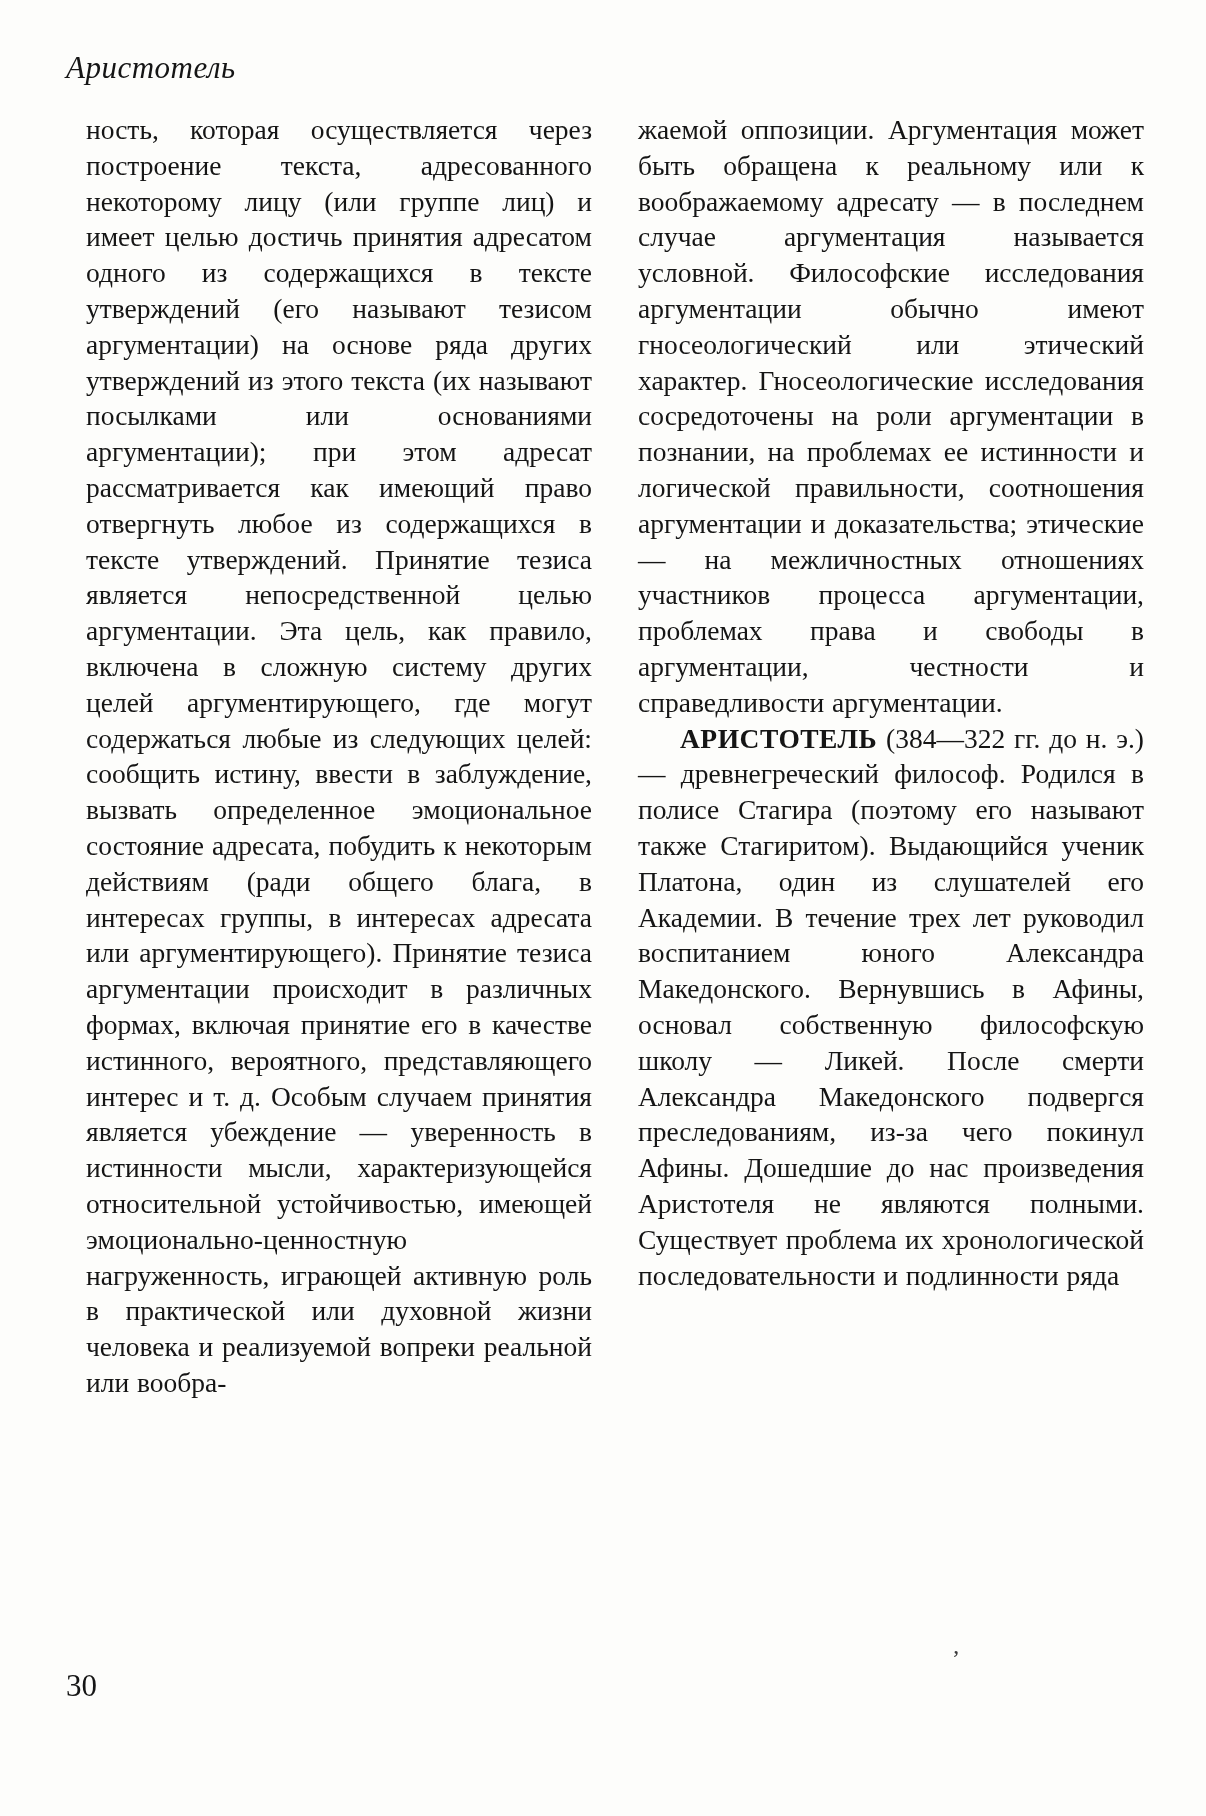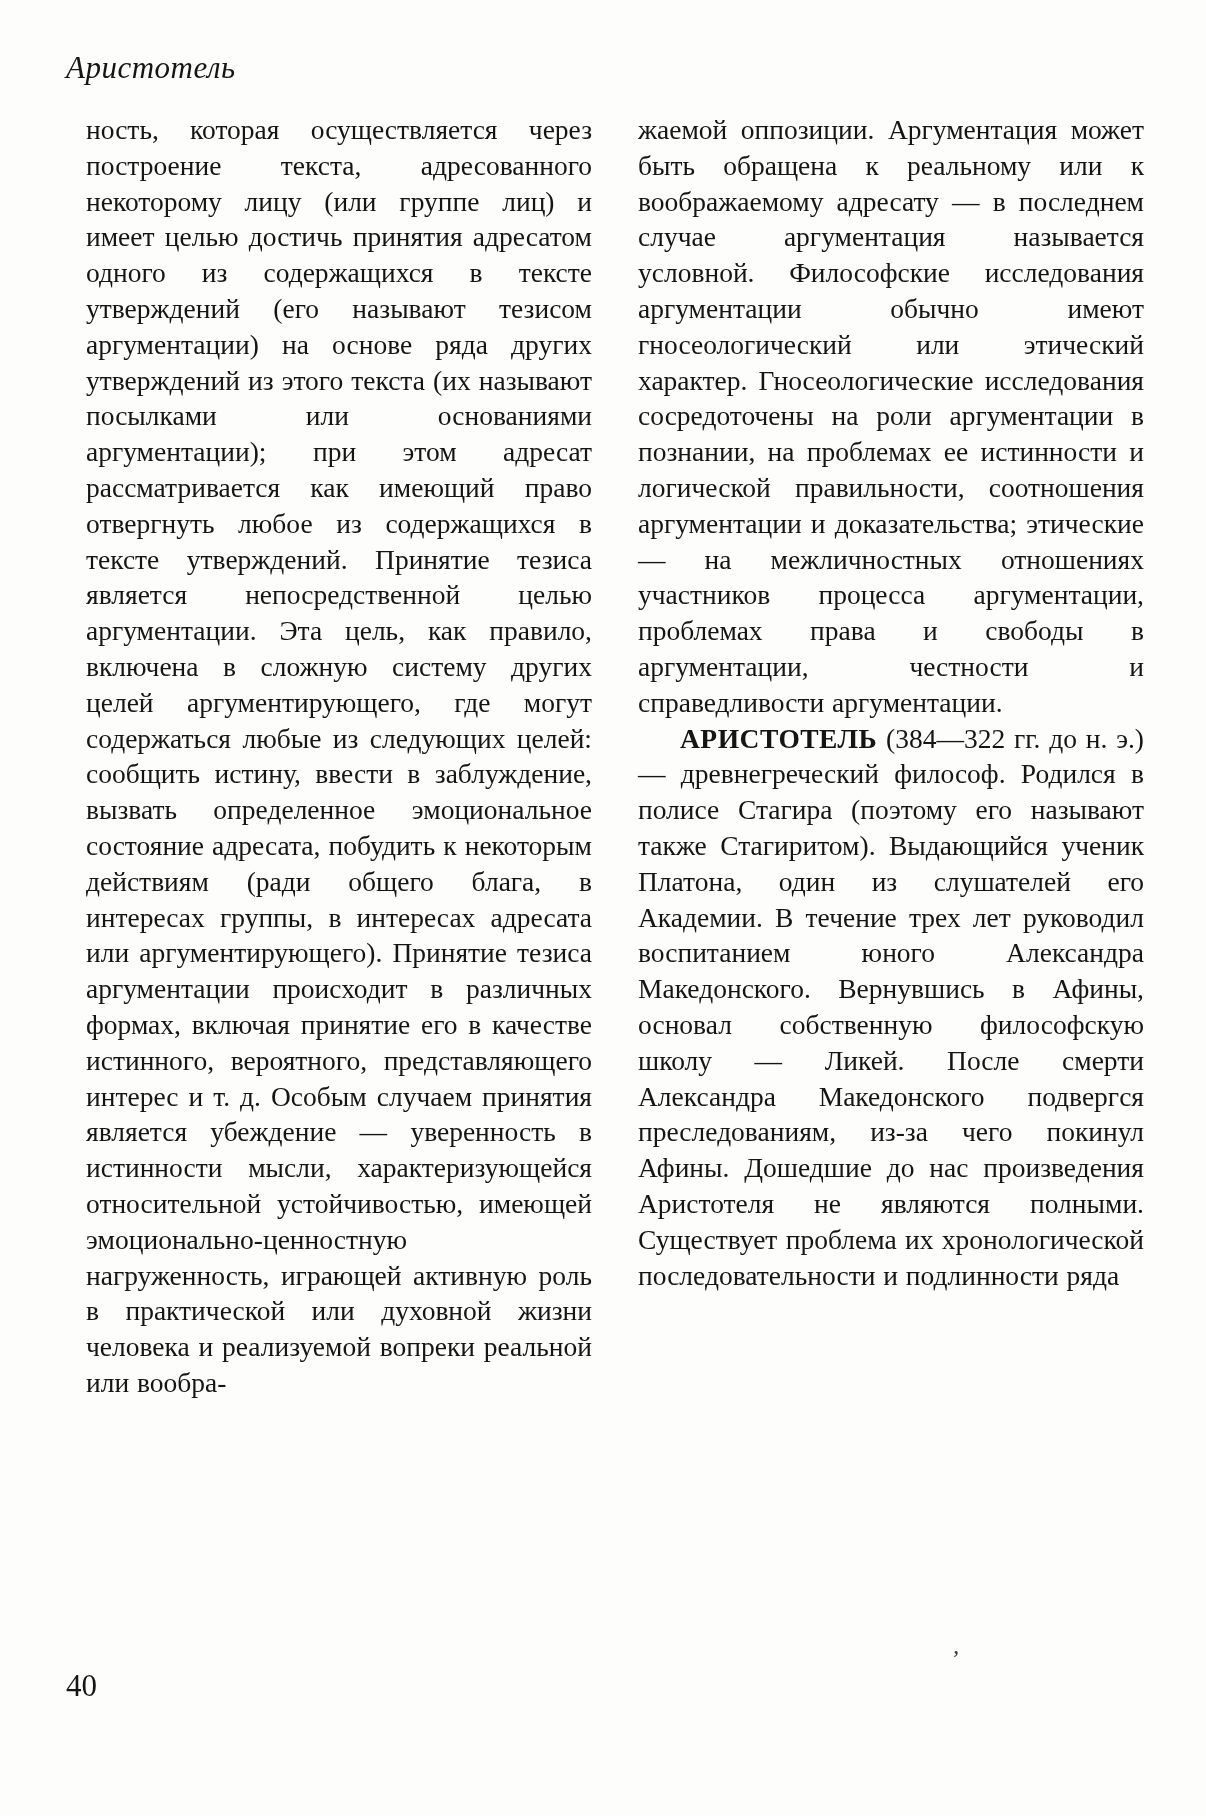--- a/index.html
+++ b/index.html
@@ -79,17 +79,17 @@
 
     <div class="col">
       <p class="para">жаемой оппозиции. Аргументация может быть обращена к реальному или к воображаемому адресату — в последнем случае аргументация называется условной. Философские исследования аргументации обычно имеют гносеологический или этический характер. Гносеологические исследования сосредоточены на роли аргументации в познании, на проблемах ее истинности и логической правильности, соотношения аргументации и доказательства; этические — на межличностных отношениях участников процесса аргументации, проблемах права и свободы в аргументации, честности и справедливости аргументации.</p>
       <p class="para indent">
         <span class="entry-term">АРИСТОТЕЛЬ</span><span> (384—322 гг. до н. э.) — древнегреческий философ. Родился в полисе Стагира (поэтому его называют также Стагиритом). Выдающийся ученик Платона, один из слушателей его Академии. В течение трех лет руководил воспитанием юного Александра Македонского. Вернувшись в Афины, основал собственную философскую школу — Ликей. После смерти Александра Македонского подвергся преследованиям, из-за чего покинул Афины. Дошедшие до нас произведения Аристотеля не являются полными. Существует проблема их хронологической последовательности и подлинности ряда</span>
       </p>
     </div>
 
   </div>
 
-  <div class="page-number">40</div>
+  <div class="page-number">30</div>
 
   <div class="scan-artifact">’</div>
 
 </div>
 
 </body></html>

